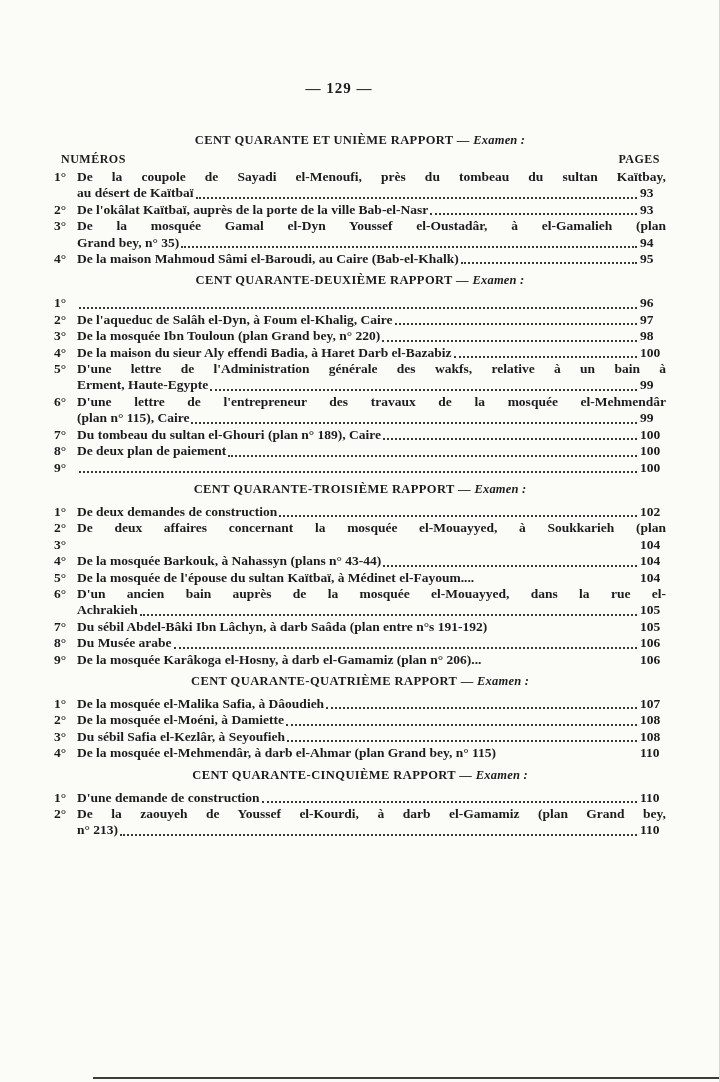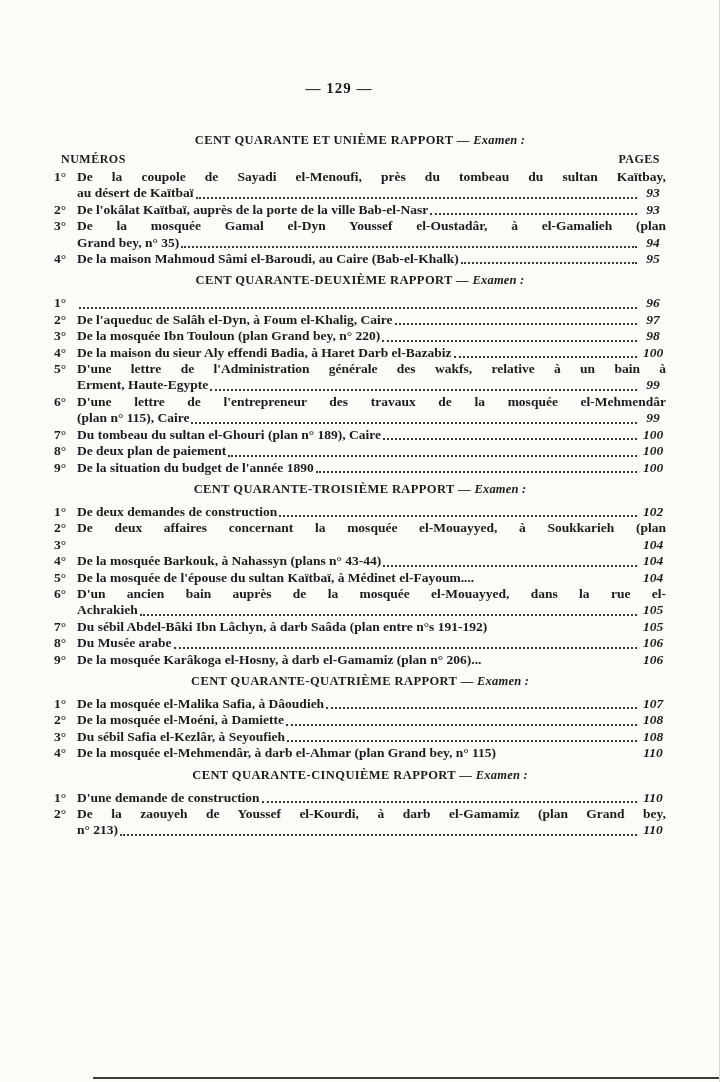--- a/index.html
+++ b/index.html
@@ -53,21 +53,21 @@
   .toc-line.last { display:flex; align-items:baseline; }
   .txt { white-space:nowrap; flex:none; }
   .leader {
     flex:1;
     align-self:flex-end;
     border-bottom:2px dotted #383838;
     margin:0 3px 3px 2px;
     min-width:6px;
   }
   .leader.blank { border-bottom:none; }
-  .pg { flex:none; min-width:26px; text-align:center;font-style:italic; }
+  .pg { flex:none; min-width:26px; text-align:left; }
   .scan-line-bottom {
     position:absolute;
     left:93px; right:0; bottom:3px;
     height:2px;
     background:#3c3c3c;
   }
   .scan-edge-right {
     position:absolute;
     top:0; right:0; bottom:0;
     width:1px;
@@ -231,21 +231,20 @@
                 <span class="leader"></span>
                 <span class="pg">100</span>
               </div>
             </span>
   </div>
 
   <div class="item">
     <span class="num">9°</span>
     <span class="body">
               <div class="toc-line last">
-                <span class="txt">De la situation du budget de l'année 1890</span>
                 <span class="leader"></span>
                 <span class="pg">100</span>
               </div>
             </span>
   </div>
 </div>
   </section>
 
   <section class="report">
     <div class="heading">

